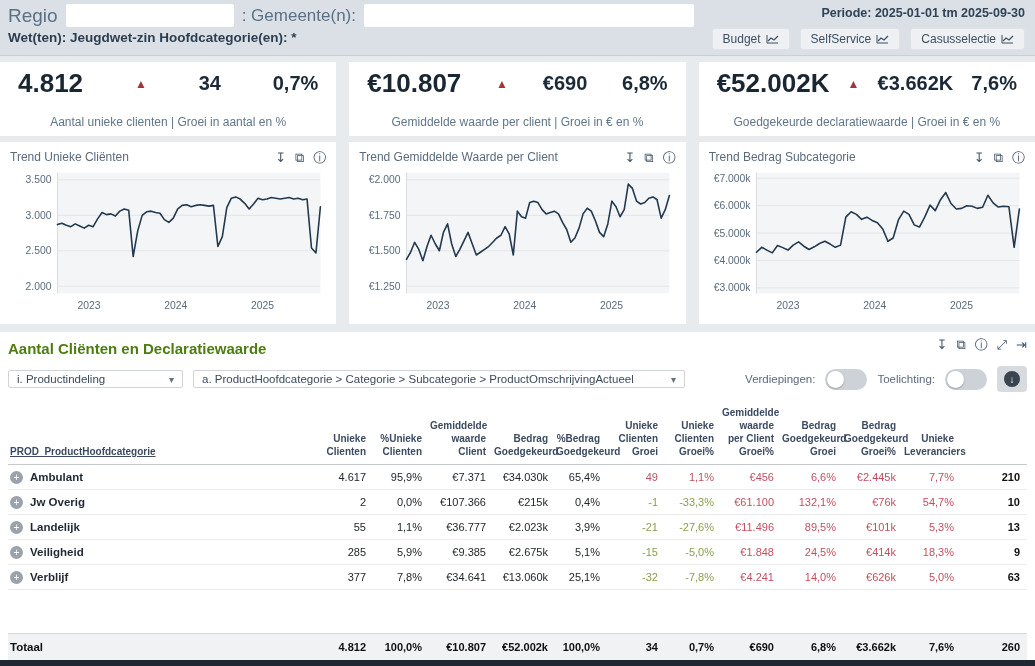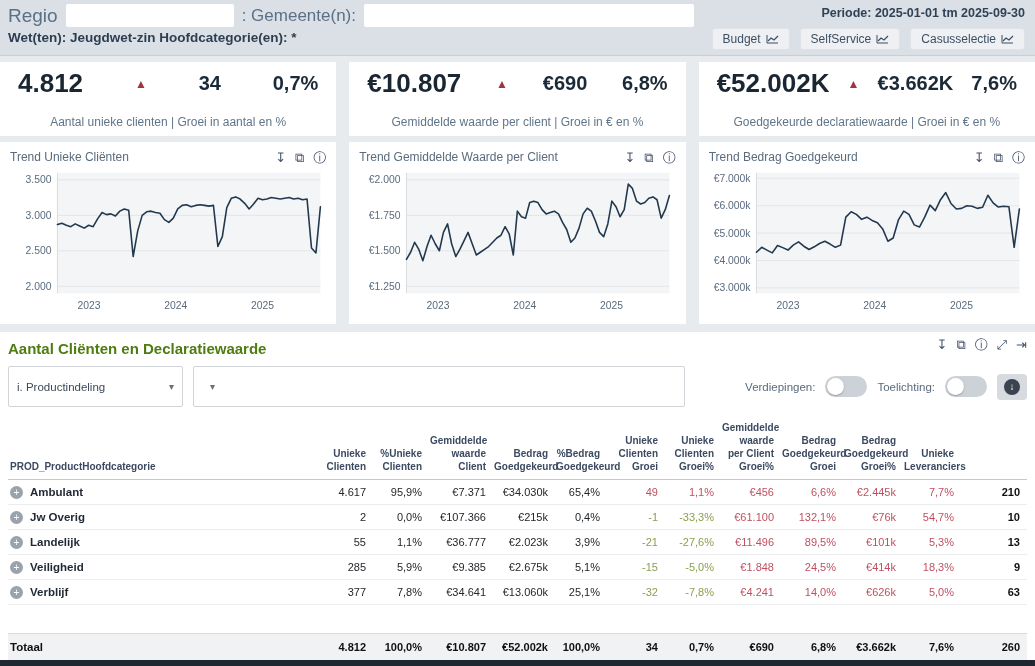--- a/index.html
+++ b/index.html
@@ -42,21 +42,21 @@
   .icon-strip { display:flex; gap:9px; color:#44546a; font-size:13px; }
   .icon-strip span { cursor:pointer; line-height:1; }
   .trend-chart svg { display:block; }
 
   
   .table-card { background:#fff; margin-top:8px; flex:1; display:flex; flex-direction:column;
     padding:4px 8px 0 8px; position:relative; }
   .table-top { display:flex; justify-content:space-between; align-items:flex-start; }
   .section-title { font-size:15px; font-weight:bold; color:#4d7c0f; margin-top:4px; }
   .controls-row { display:flex; align-items:center; margin-top:9px; }
-  .dropdown { background:#fff; border:1px solid #d0d4d8; border-radius:2px; height:41px;
+  .dropdown { background:#fff; border:1px solid #d0d4d8; border-radius:2px; height:18px;
     display:flex; align-items:center; justify-content:space-between; padding:0 8px;
     font-size:11.5px; color:#3b4a5c; cursor:pointer; }
   .dd1 { width:175px; }
   .dd2 { width:492px; margin-left:10px; }
   .dd-caret { color:#66727e; font-size:10px; margin-left:8px; }
   .controls-right { margin-left:auto; display:flex; align-items:center; gap:10px; }
   .toggle-label { font-size:11.5px; color:#5a6b7e; }
   .toggle { width:42px; height:21px; border-radius:11px; background:#cdd2d8; position:relative; cursor:pointer; }
   .toggle .knob { position:absolute; left:2px; top:2px; width:17px; height:17px; border-radius:50%;
     background:#fff; box-shadow:0 1px 2px rgba(0,0,0,.25); }
@@ -64,21 +64,21 @@
     align-items:center; justify-content:center; cursor:pointer; }
   .circle-btn .inner { width:16px; height:16px; border-radius:50%; background:#3a4450; color:#fff;
     font-size:10px; display:flex; align-items:center; justify-content:center; }
 
   
   .grid { display:grid;
     grid-template-columns: 300px 62px 56px 64px 62px 52px 58px 56px 60px 62px 60px 58px 66px; }
   .thead { margin-top:10px; border-bottom:1px solid #c6cacf; }
   .th { font-size:10px; font-weight:bold; color:#3b4a61; text-align:right; padding:4px 4px 6px 4px;
     align-self:end; line-height:1.3; }
-  .th:first-child { text-align:left; padding-left:2px; }
+  .th:first-child { text-align:left; padding-left:2px;text-decoration:underline; }
   .row { border-bottom:1px solid #ebedef; }
   .cell { font-size:11px; color:#23272b; text-align:right; padding:6px 4px; }
   .name-cell { display:flex; align-items:center; gap:7px; text-align:left; padding:5px 2px; }
   .plus-circle { width:13px; height:13px; border-radius:50%; background:#9aa3ab; color:#fff;
     font-size:10px; line-height:13px; text-align:center; flex:0 0 13px; cursor:pointer; }
   .row-name { font-size:11.5px; font-weight:bold; color:#1f2733; }
   .cell.pos { color:#bf4f5f; }
   .cell.neg { color:#8aa04f; }
   .cell.last { font-weight:bold; color:#111; }
   .filler { flex:1; }
@@ -221,21 +221,21 @@
             <line x1="48" x2="48" y1="8" y2="130" stroke="#d9dcdf"></line>
             <text x="79.92" y="146" text-anchor="middle" font-size="10.5" fill="#5a6b7e">2023</text>
             <text x="167.7" y="146" text-anchor="middle" font-size="10.5" fill="#5a6b7e">2024</text>
             <text x="255.48000000000002" y="146" text-anchor="middle" font-size="10.5" fill="#5a6b7e">2025</text>
             <polyline points="48.0,95.6 52.2,88.4 56.3,78.3 60.5,85.5 64.6,97.0 68.8,82.6 72.9,71.2 77.1,79.8 81.3,86.9 85.4,68.3 89.6,59.7 93.7,79.8 97.9,92.7 102.0,85.5 106.2,76.9 110.3,68.3 114.5,79.8 118.7,91.2 122.8,88.4 127.0,85.5 131.1,82.6 135.3,78.3 139.4,74.0 143.6,71.2 147.8,62.5 151.9,69.7 156.1,91.2 160.2,46.8 164.4,52.5 168.5,53.9 172.7,38.1 176.8,36.7 181.0,38.1 185.2,45.3 189.3,49.6 193.5,48.2 197.6,46.8 201.8,49.6 205.9,58.2 210.1,65.4 214.3,78.3 218.4,74.0 222.6,64.0 226.7,49.6 230.9,43.9 235.0,46.8 239.2,56.8 243.3,68.3 247.5,72.6 251.7,59.7 255.8,36.7 260.0,42.4 264.1,52.5 268.3,45.3 272.4,19.5 276.6,23.8 280.8,36.7 284.9,39.6 289.1,38.1 293.2,33.8 297.4,32.4 301.5,35.3 305.7,53.9 309.8,45.3 314.0,31.0" fill="none" stroke="#22384e" stroke-width="1.6" stroke-linejoin="round" stroke-linecap="round"></polyline>
           </svg>
         </div>
     </div>
     <div class="trend-card">
       <div class="trend-head">
-        <span class="trend-title">Trend Bedrag Goedgekeurd</span>
+        <span class="trend-title">Trend Bedrag Subcategorie</span>
         <span class="icon-strip">
           <span>↧</span>
           <span>⧉</span>
           <span>ⓘ</span>
         </span>
       </div>
       <div class="trend-chart">
           <svg viewBox="0 0 320 152" width="100%" height="152">
             <rect x="48" y="8" width="266" height="122" fill="#f4f5f7"></rect>
             <line x1="48" x2="314" y1="13.54545454545454" y2="13.54545454545454" stroke="#e3e5e8" stroke-width="1"></line>
@@ -269,20 +269,21 @@
         <span>⇥</span>
       </div>
     </div>
 
     <div class="controls-row">
       <div class="dropdown dd1">
         <span>i. Productindeling</span>
         <span class="dd-caret">▾</span>
       </div>
       <div class="dropdown dd2">
+        <span>a. ProductHoofdcategorie &gt; Categorie &gt; Subcategorie &gt; ProductOmschrijvingActueel</span>
         <span class="dd-caret">▾</span>
       </div>
       <div class="controls-right">
         <span class="toggle-label">Verdiepingen:</span>
         <span class="toggle">
             <span class="knob"></span>
           </span>
         <span class="toggle-label">Toelichting:</span>
         <span class="toggle">
             <span class="knob"></span>

